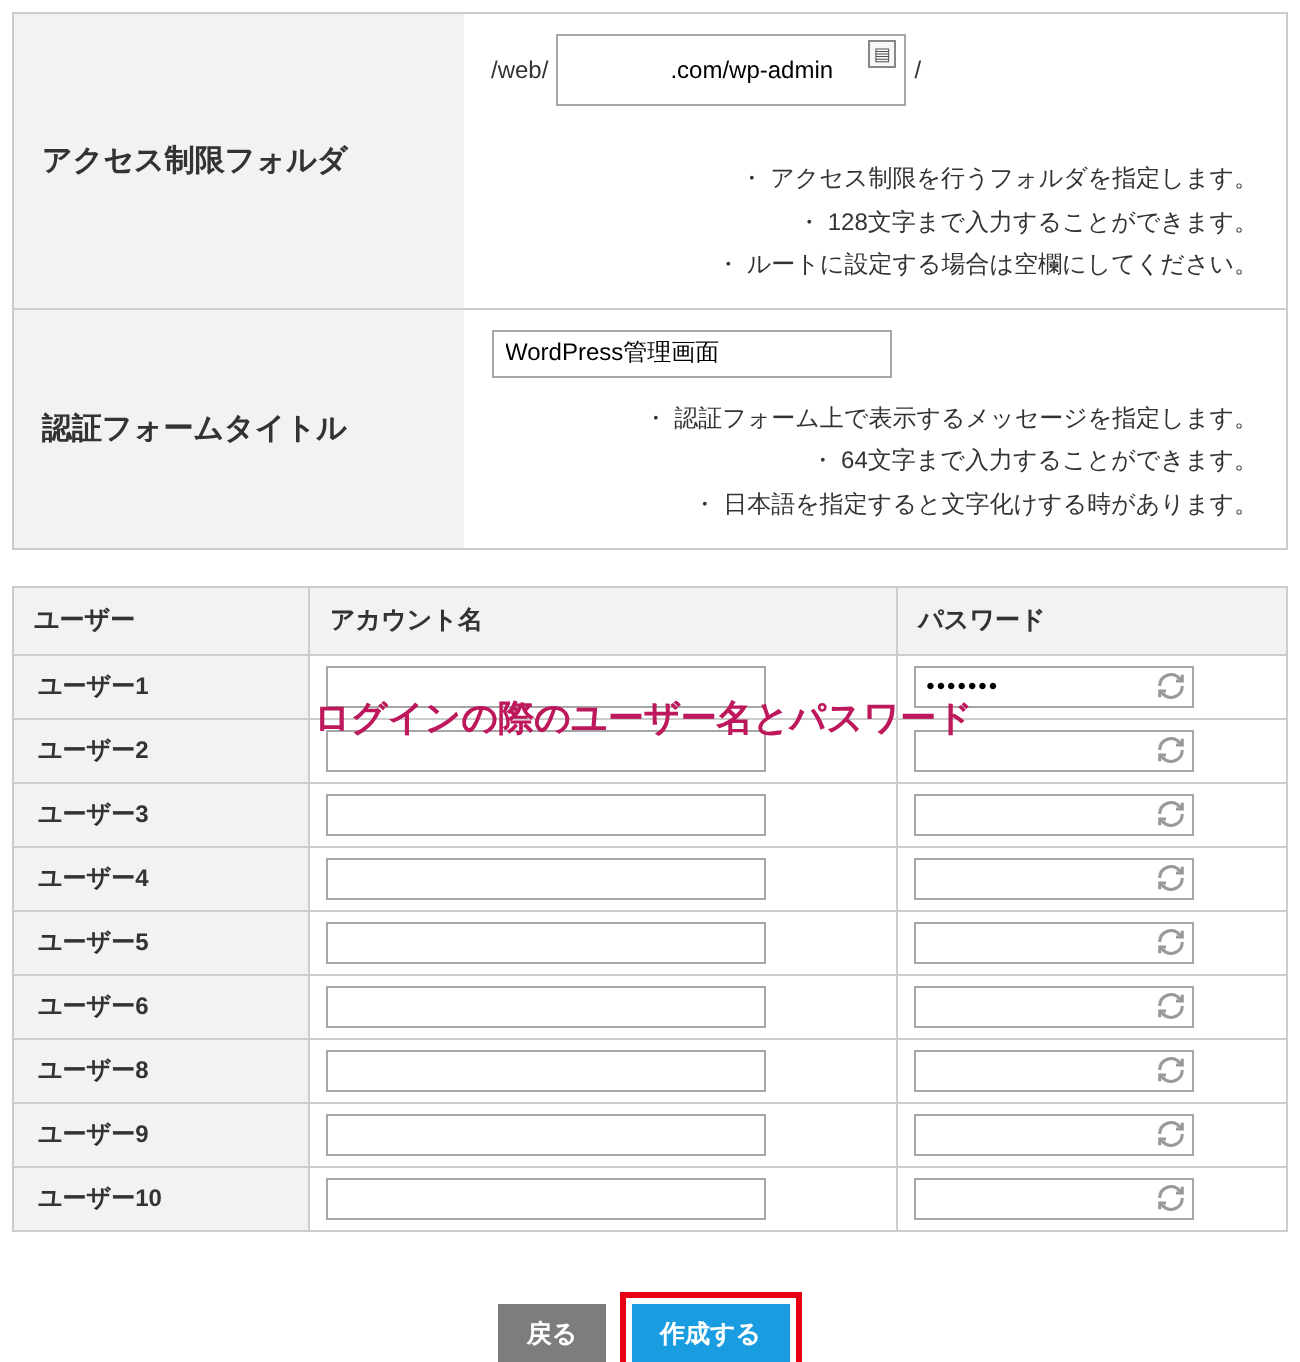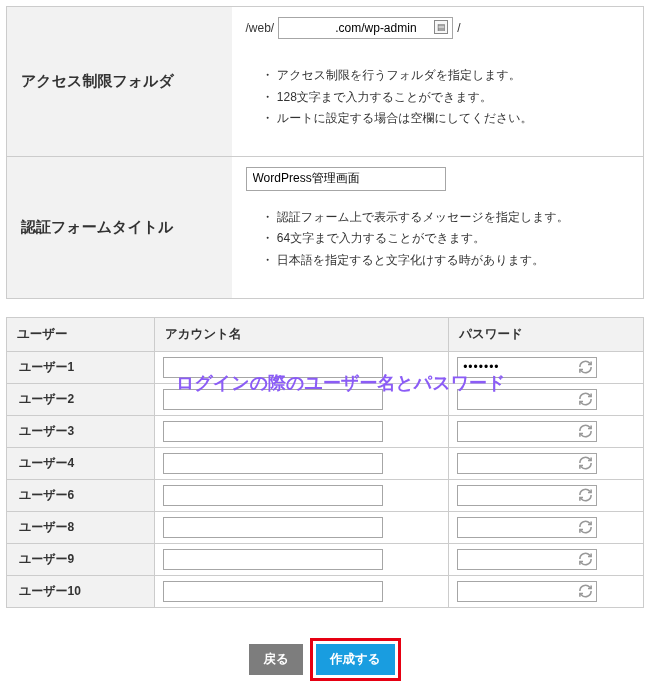--- a/index.html
+++ b/index.html
@@ -31,34 +31,34 @@
     font-size: 15px;
     margin-top: 34px;
   }
   .settings .val { background: #fff; }
   .path-row { display:flex; align-items:center; gap:4px; margin-bottom:26px; }
   .path-seg { font-size:12px; }
   .path-input-wrap {
     position: relative;
   }
   .path-input {
-    width: 175px; height:22px; border:1px solid #a6a6a6; padding:2px 22px 2px 6px;
+    width: 175px; height:36px; border:1px solid #a6a6a6; padding:2px 22px 2px 6px;
     font-size:12px; background:#fff;
   }
   .path-icon {
     position:absolute; right:5px; top:3px; width:14px; height:14px;
     border:1px solid #888; display:flex; align-items:center; justify-content:center;
     font-size:9px; color:#555; background:#f7f7f7;
   }
-  .notes { list-style:none; margin:16px; padding:0; }
+  .notes { list-style:none; margin:0; padding:0;text-align:right; }
   .notes li { line-height:1.8; font-size:12px; }
   .notes li::before { content:"・ "; }
   .title-input {
     width: 200px; height:24px; border:1px solid #a6a6a6; padding:3px 6px;
-    font-size:12px; 
+    font-size:12px; margin-bottom:10px;
   }
 
   .users { width:100%; border-collapse:collapse; position:relative; }
   .users th {
     background:#f2f2f2; border:1px solid #ccc; padding:8px 10px;
     font-weight:bold; text-align:left; font-size:12.5px;
   }
   .users th:first-child { text-align:left; width:148px; }
   .users td {
     border:1px solid #ccc; padding:5px 8px; vertical-align:middle;
@@ -71,22 +71,22 @@
   .pwd-input {
     width: 140px; height:21px; border:1px solid #a6a6a6; padding:2px 22px 2px 5px;
     font-size:12px; letter-spacing:1px;
   }
   .pwd-icon {
     position:absolute; right:4px; top:50%; transform:translateY(-50%);
     width:15px; height:15px; color:#999;
   }
 
   .callout {
-    position:absolute; top:54px; left:170px;
-    font-weight:bold; font-size:18px; color:#8b5cf6;
+    position:absolute; top:54px; left:151px;
+    font-weight:bold; font-size:18px; color:#be185d;
     white-space:nowrap; pointer-events:none;
   }
 
   .actions { text-align:center; margin-top:30px; }
   .btn {
     display:inline-block; padding:7px 14px; font-size:12.5px; color:#fff; border:none;
     cursor:pointer; font-weight:bold;
   }
   .btn-back { background:#7d7d7d; margin-right:4px; }
   .btn-submit { background:#199de0; }
@@ -175,20 +175,30 @@
           <td class="ulbl">ユーザー4</td>
           <td><input type="text" class="acct-input" value="" style=""></td>
           <td><span class="pwd-wrap"><input type="text" class="pwd-input" value="" style=""><svg class="pwd-icon" viewBox="0 0 24 24" fill="none" stroke="#999" stroke-width="2.5">
                 <path d="M3 12a9 9 0 0 1 15.5-6.3L21 8"></path>
                 <path d="M21 3v5h-5"></path>
                 <path d="M21 12a9 9 0 0 1-15.5 6.3L3 16"></path>
                 <path d="M3 21v-5h5"></path>
               </svg></span></td>
         </tr>
         <tr>
+          <td class="ulbl">ユーザー5</td>
+          <td><input type="text" class="acct-input" value="" style=""></td>
+          <td><span class="pwd-wrap"><input type="text" class="pwd-input" value="" style=""><svg class="pwd-icon" viewBox="0 0 24 24" fill="none" stroke="#999" stroke-width="2.5">
+                <path d="M3 12a9 9 0 0 1 15.5-6.3L21 8"></path>
+                <path d="M21 3v5h-5"></path>
+                <path d="M21 12a9 9 0 0 1-15.5 6.3L3 16"></path>
+                <path d="M3 21v-5h5"></path>
+              </svg></span></td>
+        </tr>
+        <tr>
           <td class="ulbl">ユーザー6</td>
           <td><input type="text" class="acct-input" value="" style=""></td>
           <td><span class="pwd-wrap"><input type="text" class="pwd-input" value="" style=""><svg class="pwd-icon" viewBox="0 0 24 24" fill="none" stroke="#999" stroke-width="2.5">
                 <path d="M3 12a9 9 0 0 1 15.5-6.3L21 8"></path>
                 <path d="M21 3v5h-5"></path>
                 <path d="M21 12a9 9 0 0 1-15.5 6.3L3 16"></path>
                 <path d="M3 21v-5h5"></path>
               </svg></span></td>
         </tr>
         <tr>

